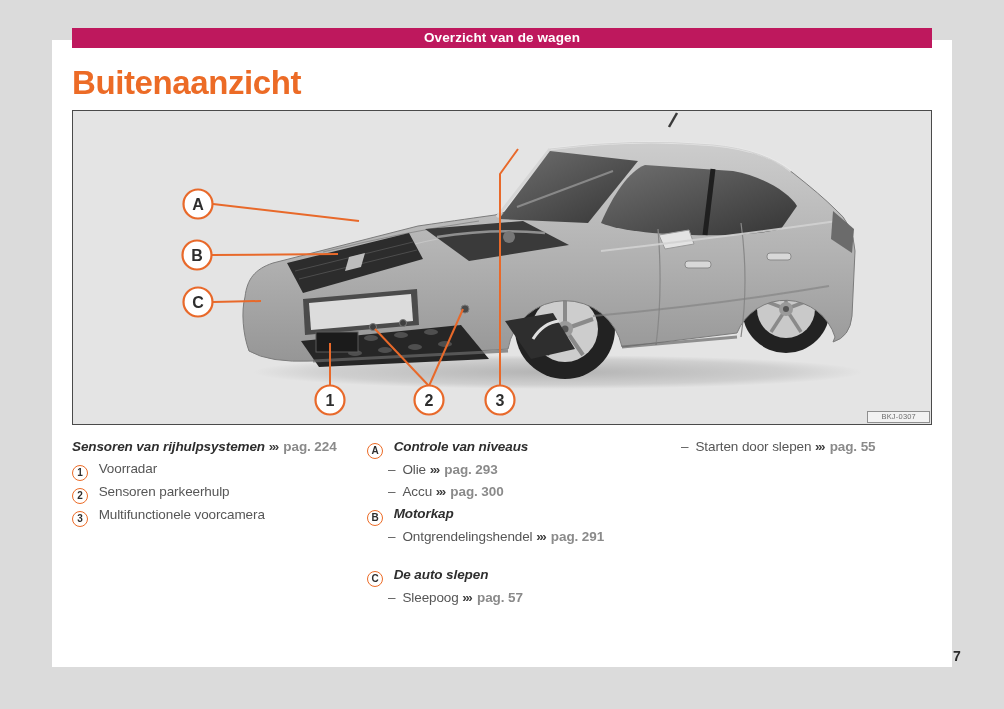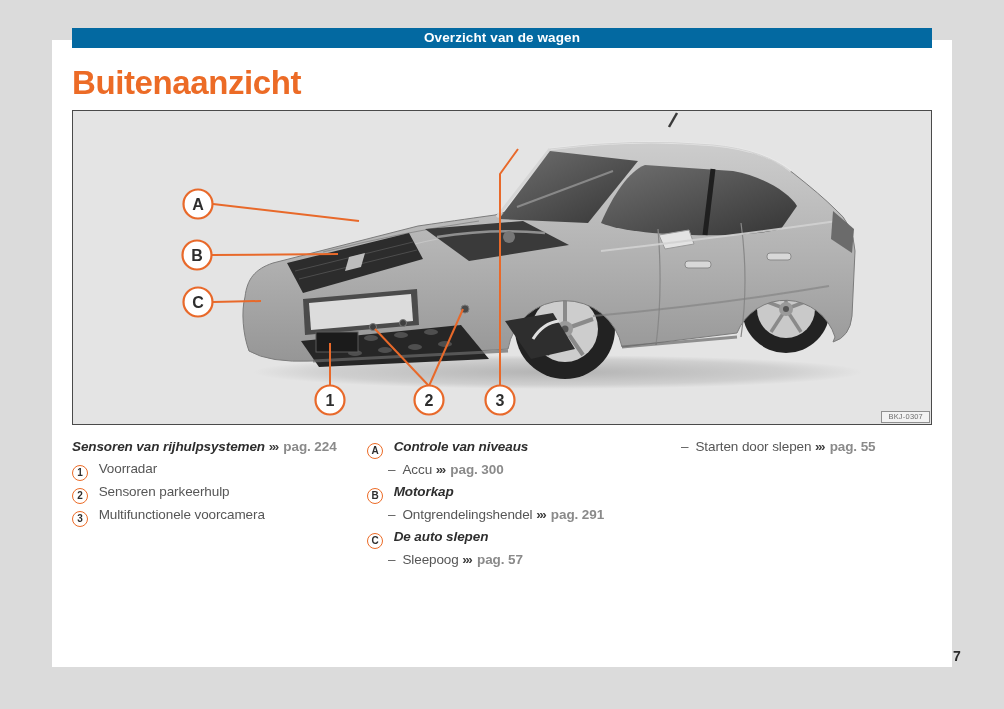--- a/index.html
+++ b/index.html
@@ -9,56 +9,56 @@
     font-family:"Liberation Sans","DejaVu Sans",sans-serif;
     position:relative;overflow:hidden;
     -webkit-font-smoothing:antialiased;
   }
   .page{
     position:absolute;left:52px;top:40px;width:900px;height:627px;
     background:#ffffff;
   }
   .header-bar{
     position:absolute;left:72px;top:28px;width:860px;height:20px;
-    background:#0369a1;color:#ffffff;
+    background:#be185d;color:#ffffff;
     font-size:13.5px;font-weight:bold;line-height:20px;text-align:center;
     letter-spacing:.1px;
   }
   .page-title{
     position:absolute;left:72px;top:64px;
     color:#ec6b26;font-size:33px;font-weight:bold;letter-spacing:-.4px;
   }
   .figure{
     position:absolute;left:72px;top:110px;width:860px;height:315px;
     background:#e4e4e4;border:1px solid #4a4a4a;box-sizing:border-box;
   }
   .figure svg{display:block;}
   .figure-code{
     position:absolute;right:1px;bottom:1px;
     border:1px solid #8f8f8f;background:#f2f2f2;
-    font-size:7.5px;color:#6e6e6e;padding:0 6px;line-height:10px;
+    font-size:7.5px;color:#6e6e6e;padding:0 13px;line-height:10px;
     letter-spacing:.2px;
   }
   .col{position:absolute;font-size:13.5px;color:#565656;letter-spacing:-.1px;}
   .col .line{line-height:22px;white-space:nowrap;}
   .b{font-weight:bold;color:#2e2e2e;font-style:italic;}
   .arr{color:#3d3d3d;font-weight:bold;letter-spacing:-1.5px;padding-right:2px;}
   .pref{color:#8a8a8a;font-weight:bold;}
   .dash{color:#565656;padding-right:7px;}
   .mk{
     display:inline-block;width:14px;height:14px;line-height:14px;
     border:1.7px solid #ec6b26;border-radius:50%;
     text-align:center;font-size:10px;font-weight:bold;color:#2e2e2e;
     background:#fff;vertical-align:-3px;margin-right:7px;
   }
   .col1{left:72px;top:436px;width:292px;}
   .col2{left:367px;top:436px;width:300px;}
   .col3{left:681px;top:436px;width:270px;}
   .indent{padding-left:21px;}
-  .gapC{margin-top:0;}
+  .gapC{margin-top:16px;}
   .page-number{
     position:absolute;left:953px;top:648px;
     font-size:14px;font-weight:bold;color:#2a2a2a;
   }
 </style>
 </head>
 <body>
 
 <div class="page"></div>
 
@@ -241,20 +241,25 @@
   </div>
 </div>
 
 <div class="col col2">
   <div>
     <div class="line">
       <span class="mk">A</span>
       <span class="b">Controle van niveaus</span>
     </div>
     <div class="line indent">
+      <span class="dash">–</span><span>Olie</span>
+      <span class="arr">›››</span>
+      <span class="pref">pag. 293</span>
+    </div>
+    <div class="line indent">
       <span class="dash">–</span><span>Accu</span>
       <span class="arr">›››</span>
       <span class="pref">pag. 300</span>
     </div>
   </div>
   <div>
     <div class="line">
       <span class="mk">B</span>
       <span class="b">Motorkap</span>
     </div>

